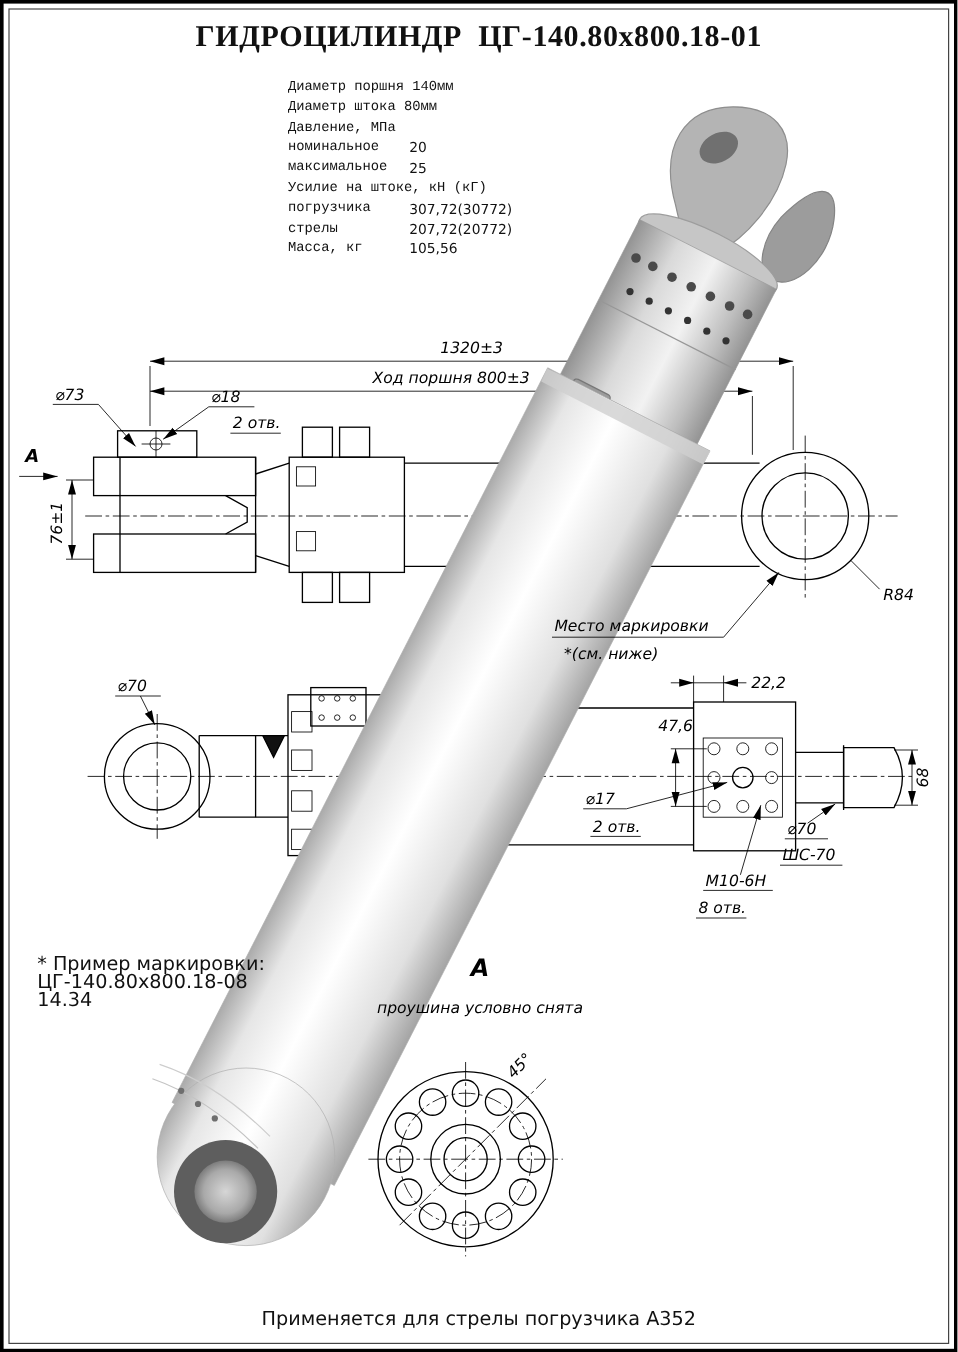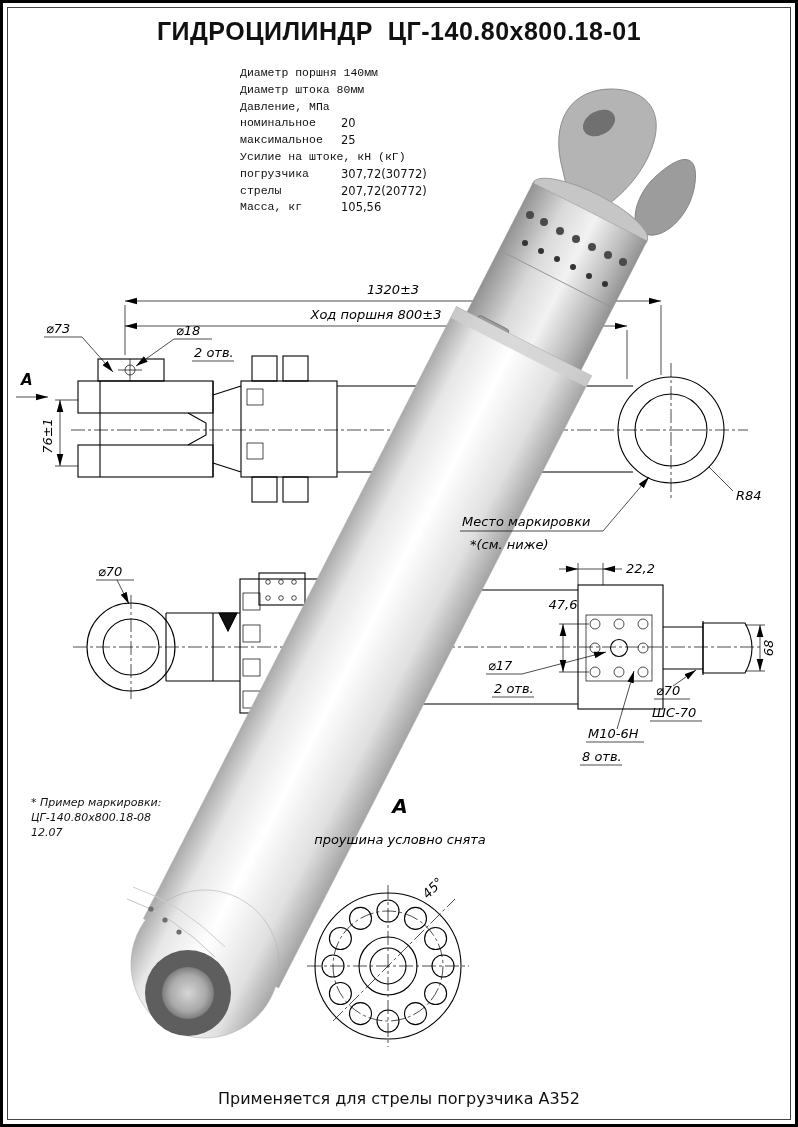--- a/index.html
+++ b/index.html
@@ -4,27 +4,27 @@
 <style>
   html,body{margin:0;padding:0;background:#e9e9e9;}
   .page{
     position:relative;width:798px;height:1127px;background:#ffffff;
     border:3px solid #000;box-sizing:border-box;overflow:hidden;
     font-family:"DejaVu Sans",sans-serif;color:#111;
   }
   .inner-frame{position:absolute;left:4px;top:4px;right:4px;bottom:4px;border:1px solid #444;pointer-events:none;}
   .title{
     position:absolute;top:14px;left:0;width:100%;text-align:center;
-    font-family:Liberation Sans, sans-serif;font-weight:bold;font-size:25px;
+    font-family:Liberation Serif, serif;font-weight:bold;font-size:25px;
     letter-spacing:.5px;white-space:pre;
   }
   .specs{position:absolute;left:237px;top:62px;font-size:11.5px;line-height:16.8px;}
   .spec-row{display:flex;white-space:pre;}
   .spec-label{min-width:101px;font-family:Liberation Mono, monospace;}
-  .marking{position:absolute;left:28px;top:792px;font-size:11px;line-height:15px;font-style:italic;}
+  .marking{position:absolute;left:28px;top:792px;font-size:16px;line-height:15px;}
   .footer{position:absolute;top:1086px;left:0;width:100%;text-align:center;font-size:16px;}
   svg.draw{position:absolute;left:0;top:0;}
   svg text{font-family:"DejaVu Sans",sans-serif;fill:#000;}
   .dim{font-size:13px;font-style:italic;}
   .viewletter{font-size:20px;font-weight:bold;font-style:italic;}
   .secletter{font-size:15px;font-weight:bold;font-style:italic;}
   .ln{stroke:#000;stroke-width:1.1;fill:none;}
   .tn{stroke:#000;stroke-width:0.7;fill:none;}
   .cl{stroke:#000;stroke-width:0.7;fill:none;stroke-dasharray:14 3 3 3;}
 </style>
@@ -341,17 +341,17 @@
       </g>
       <circle class="ln" cx="385" cy="963" r="29"></circle>
       <circle class="ln" cx="385" cy="963" r="18"></circle>
       <text class="dim" x="433" y="888" text-anchor="middle" transform="rotate(-45 433 888)">45°</text>
     </g>
   </svg>
 
   <div class="marking">
     <div>* Пример маркировки:</div>
     <div>ЦГ-140.80х800.18-08</div>
-    <div>12.07</div>
+    <div>14.34</div>
   </div>
 
   <div class="footer">Применяется для стрелы погрузчика А352</div>
 </div>
 
 </body></html>

